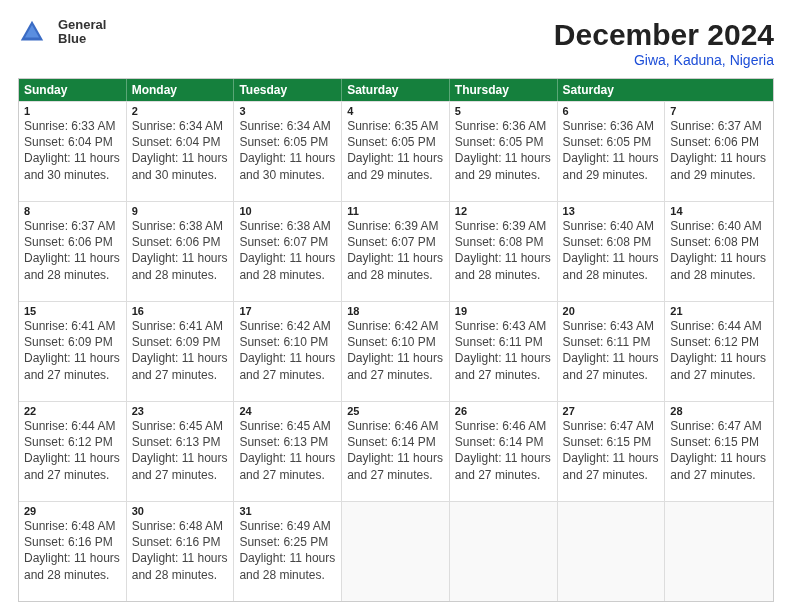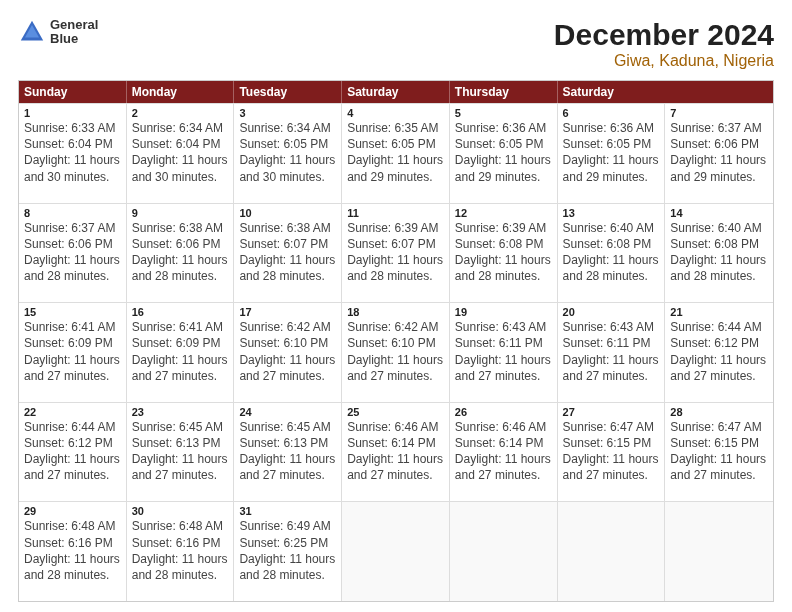--- a/index.html
+++ b/index.html
@@ -26,48 +26,49 @@
     .logo {
       display: flex;
       align-items: center;
       gap: 4px;
     }
     .logo-text {
       font-size: 13px;
       font-weight: bold;
       color: #333;
       line-height: 1.1;
+      margin-left: 8px;
     }
     .logo-icon {
       width: 28px;
       height: 28px;
     }
     .title-block {
       text-align: right;
     }
     .calendar-title {
       font-size: 30px;
       font-weight: bold;
       color: #222;
       margin-left: 16px;
     }
     .calendar-subtitle {
-      font-size: 16px;
-      color: #a16207;
+      font-size: 14px;
+      color: #1d4ed8;
     }
     .calendar {
       flex: 1;
       display: flex;
       flex-direction: column;
       border: 1px solid #ccc;
     }
     .cal-header-row {
       display: grid;
       grid-template-columns: repeat(7, 1fr);
-      background: #7f1d1d;
+      background: #15803d;
     }
     .cal-header-cell {
       color: #fff;
       font-size: 12px;
       font-weight: bold;
       padding: 4px 5px;
       border-right: 1px solid rgba(255,255,255,0.3);
     }
     .cal-header-cell:last-child { border-right: none; }
     .cal-body {

